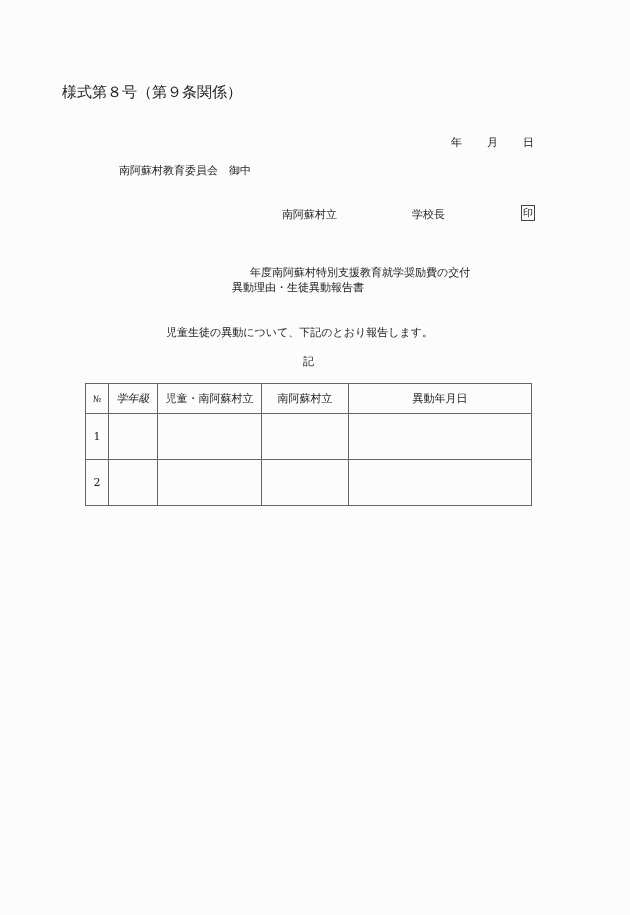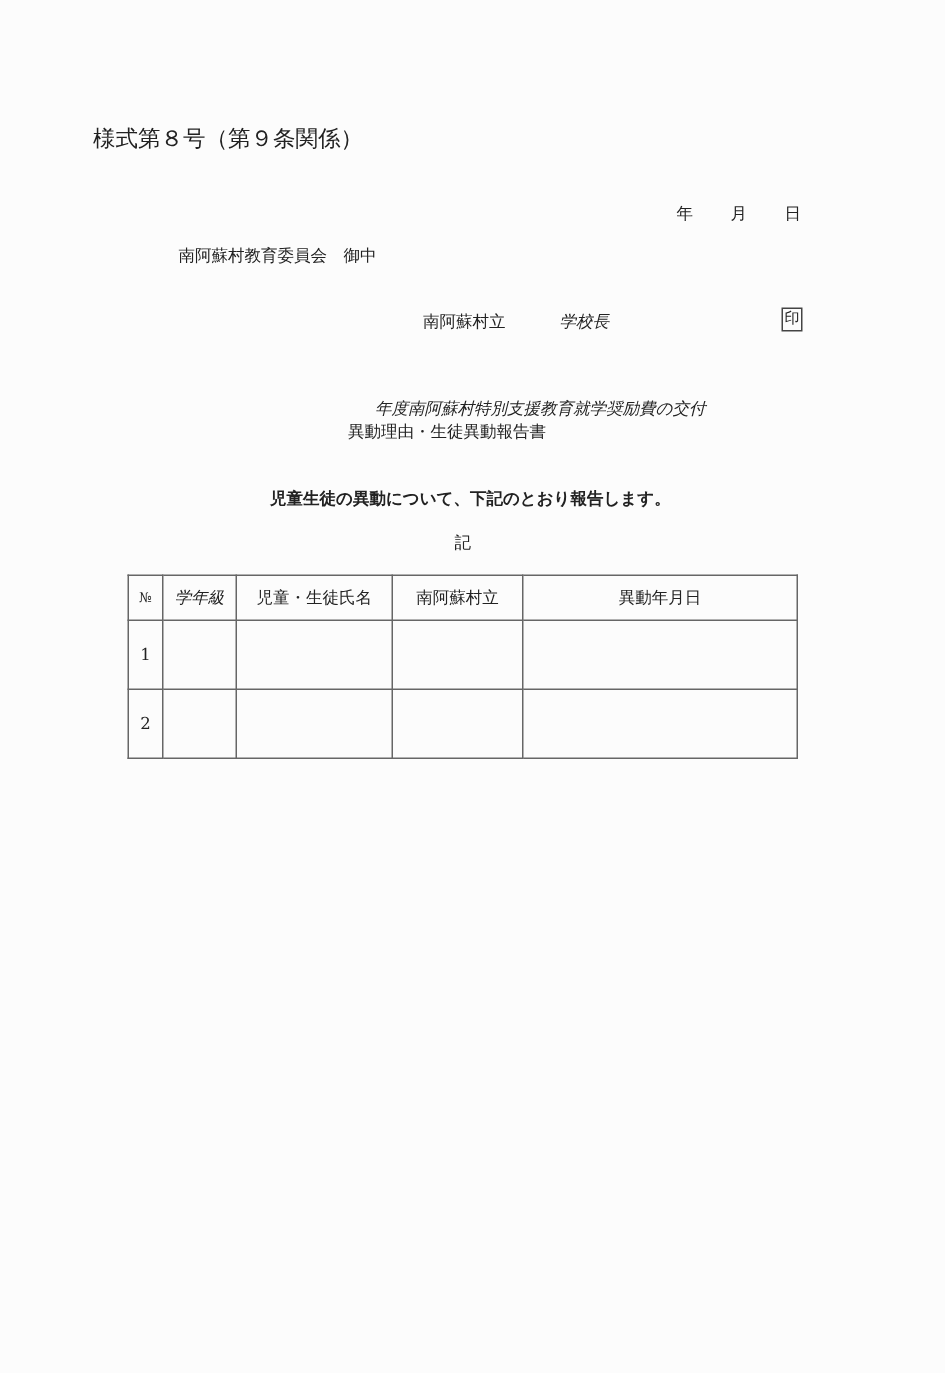--- a/index.html
+++ b/index.html
@@ -17,32 +17,32 @@
       font-size: 11px;
     }
     .abs { position: absolute; white-space: nowrap; }
     .form-number { left: 62px; top: 83px; font-size: 15px; }
     .date-line { top: 135px; font-size: 11px; }
     .date-year { left: 451px; }
     .date-month { left: 487px; }
     .date-day { left: 523px; }
     .addressee { left: 85px; top: 163px; font-size: 11px; margin-left: 34px; }
     .sender-school { left: 282px; top: 207px; }
-    .sender-title { left: 373px; top: 207px; font-style: italic; }
+    .sender-title { left: 412px; top: 207px; }
     .seal {
       left: 521px; top: 205px;
       width: 12px; height: 14px;
       border: 1px solid #444;
       font-size: 10px;
       line-height: 14px;
       text-align: center;
     }
-    .title1 { left: 250px; top: 265px; font-style: italic; }
+    .title1 { left: 250px; top: 265px; }
     .title2 { left: 232px; top: 280px; }
-    .body-text { left: 180px; top: 325px; font-weight: bold; }
+    .body-text { left: 166px; top: 325px; }
     .ki { left: 303px; top: 354px; }
 
     table.report {
       position: absolute;
       left: 85px;
       top: 383px;
       border-collapse: collapse;
       font-size: 11px;
     }
     table.report td, table.report th {
@@ -85,21 +85,21 @@
 </div>
 
 <div class="abs body-text">児童生徒の異動について、下記のとおり報告します。</div>
 <div class="abs ki">記</div>
 
 <table class="report">
   <thead>
     <tr>
       <th class="c-no no-sym">№</th>
       <th class="c-grade">学年級</th>
-      <th class="c-name">児童・生徒氏名</th>
+      <th class="c-name">児童・南阿蘇村立</th>
       <th class="c-date">南阿蘇村立</th>
       <th class="c-reason">異動年月日</th>
     </tr>
   </thead>
   <tbody>
     <tr>
       <td>1</td>
       <td></td>
       <td></td>
       <td></td>

